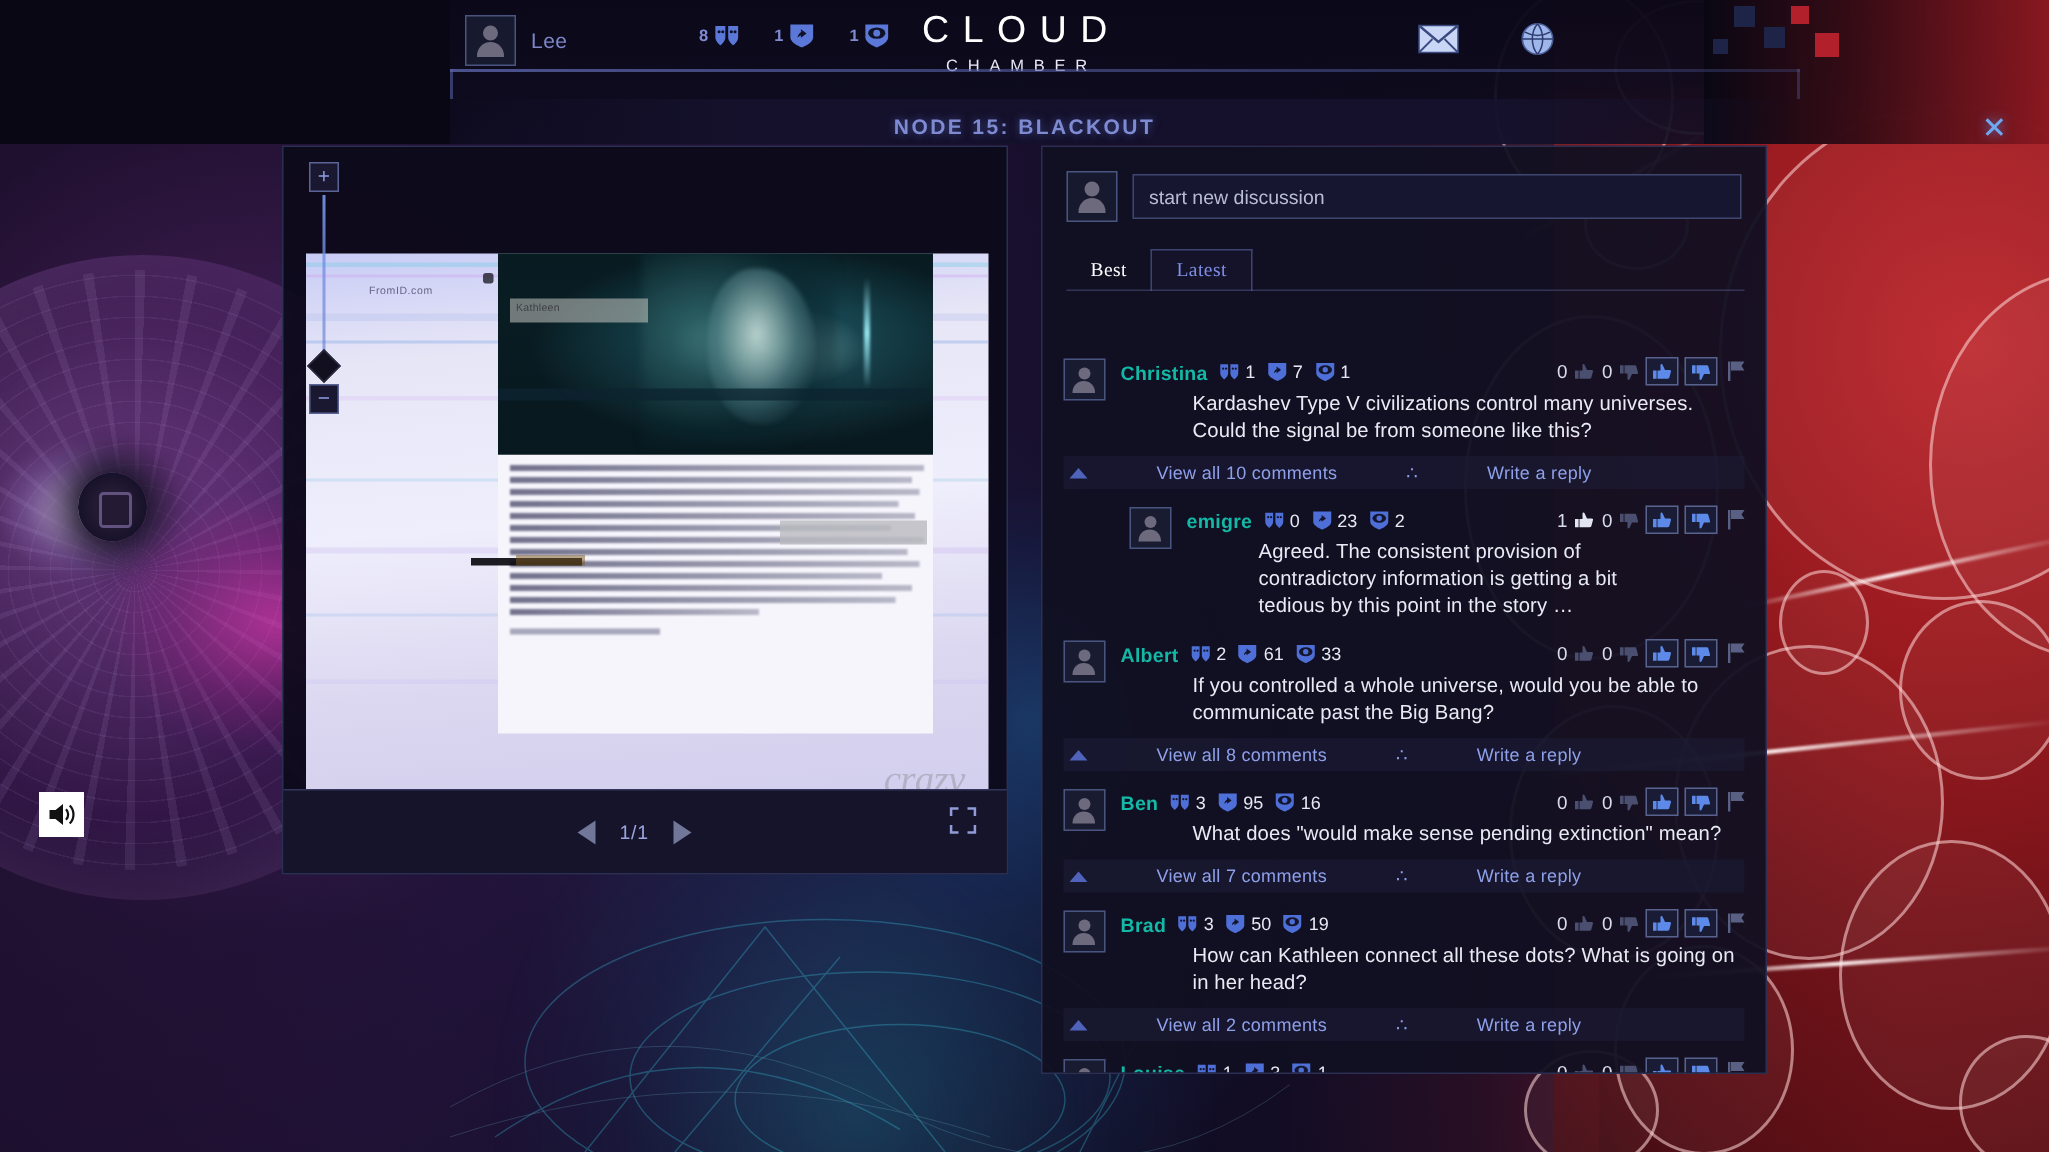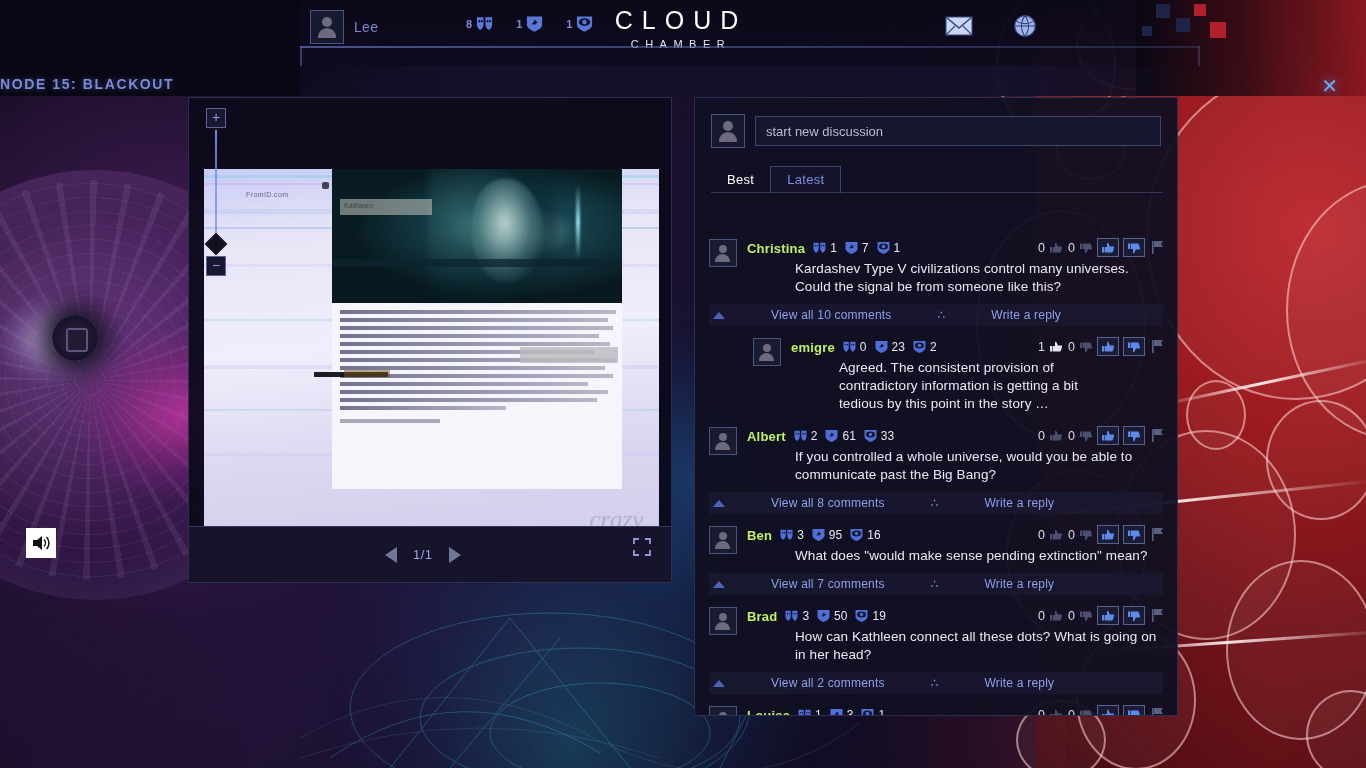--- a/index.html
+++ b/index.html
@@ -138,21 +138,21 @@
   .topbar-rule {
     position:absolute; left: 300px; top: 46px; width: 900px; height: 2px;
     background: linear-gradient(90deg, rgba(90,100,170,0.8), rgba(70,80,140,0.35));
   }
   .topbar-rule2 {
     position:absolute; left: 300px; top: 46px; width: 900px; height: 20px;
     border-left: 2px solid rgba(90,100,170,0.55);
     border-right: 2px solid rgba(90,100,170,0.35);
   }
   .node-title {
-    position:absolute; left: 0; top: 76px; width: 1366px; 
+    position:absolute; left: 0; top: 76px; width: 1366px; text-align:center;
     color:#7e8bd2; font-size: 14px; letter-spacing: 1.6px; font-weight: bold;
     text-shadow: 0 0 6px rgba(90,110,200,.6);
     z-index: 31;
   }
   .node-title-bg {
     position:absolute; left: 300px; top: 66px; width: 900px; height: 30px;
     background: linear-gradient(90deg, rgba(20,16,40,0.0), rgba(22,18,46,0.85) 22%, rgba(22,18,46,0.85) 78%, rgba(20,16,40,0));
     z-index:30;
   }
 
@@ -300,21 +300,21 @@
   .newdisc { display:flex; align-items:center; gap: 10px; padding: 16px 16px 10px 16px; }
   .newdisc .avatar-box { width: 34px; height: 34px; }
   .newdisc input {
     flex: 1; height: 30px; background: #171630;
     border: 1px solid #3f4770; color:#cfd3ea;
     font-family: "Liberation Sans", sans-serif; font-size: 13px;
     padding: 0 10px; outline: none;
   }
   .newdisc input::placeholder { color:#b9bdd4; }
 
-  .tabs { display:flex; align-items:flex-end; gap: 0; padding: 8px 0 0 16px; position:relative; }
+  .tabs { display:flex; align-items:flex-end; gap: 0; padding: 8px 0 0 16px; position:relative;font-family:Liberation Serif, serif; }
   .tab {
     padding: 5px 16px 6px 16px; font-size: 13px; cursor:pointer;
     letter-spacing:.3px;
   }
   .tab.active { color:#ffffff; background: transparent; }
   .tab.inactive {
     color:#7f8fe6; background:#14132a;
     border: 1px solid #3c4470; border-bottom: none;
   }
   .tabs-rule {
@@ -329,21 +329,21 @@
   .c-avatar {
     width: 28px; height: 28px; flex: 0 0 28px;
     border: 1px solid #4a5480; background: #191c31;
     display:flex; align-items:center; justify-content:center;
   }
   .c-avatar .avatar-glyph { width: 16px; height: 18px; }
   .c-avatar .avatar-glyph::before { left:4px; top:1px; width:8px; height:8px; }
   .c-avatar .avatar-glyph::after { left:0px; top:10px; width:15px; height:8px; border-radius:8px 8px 0 0; }
   .c-body { flex: 1; min-width: 0; }
   .c-head { display:flex; align-items:center; gap: 5px; height: 18px; }
-  .c-name { color:#bef264; font-size: 13px; font-weight: bold; letter-spacing:.2px; }
+  .c-name { color:#14b8a6; font-size: 13px; font-weight: bold; letter-spacing:.2px; }
   .c-stat { display:flex; align-items:center; gap: 3px; margin-left: 2px; }
   .c-stat .num { color:#e6e8f3; font-size: 12px; }
   .mini-ico { width: 15px; height: 16px; display:block; }
   .c-text {
     color:#e8eaf4; font-size: 13.5px; line-height: 18px; margin-top: 3px;
     letter-spacing: .1px;
     margin-left: 48px;
   }
   .c-actions {
     position:absolute; right: 12px; top: 7px;

